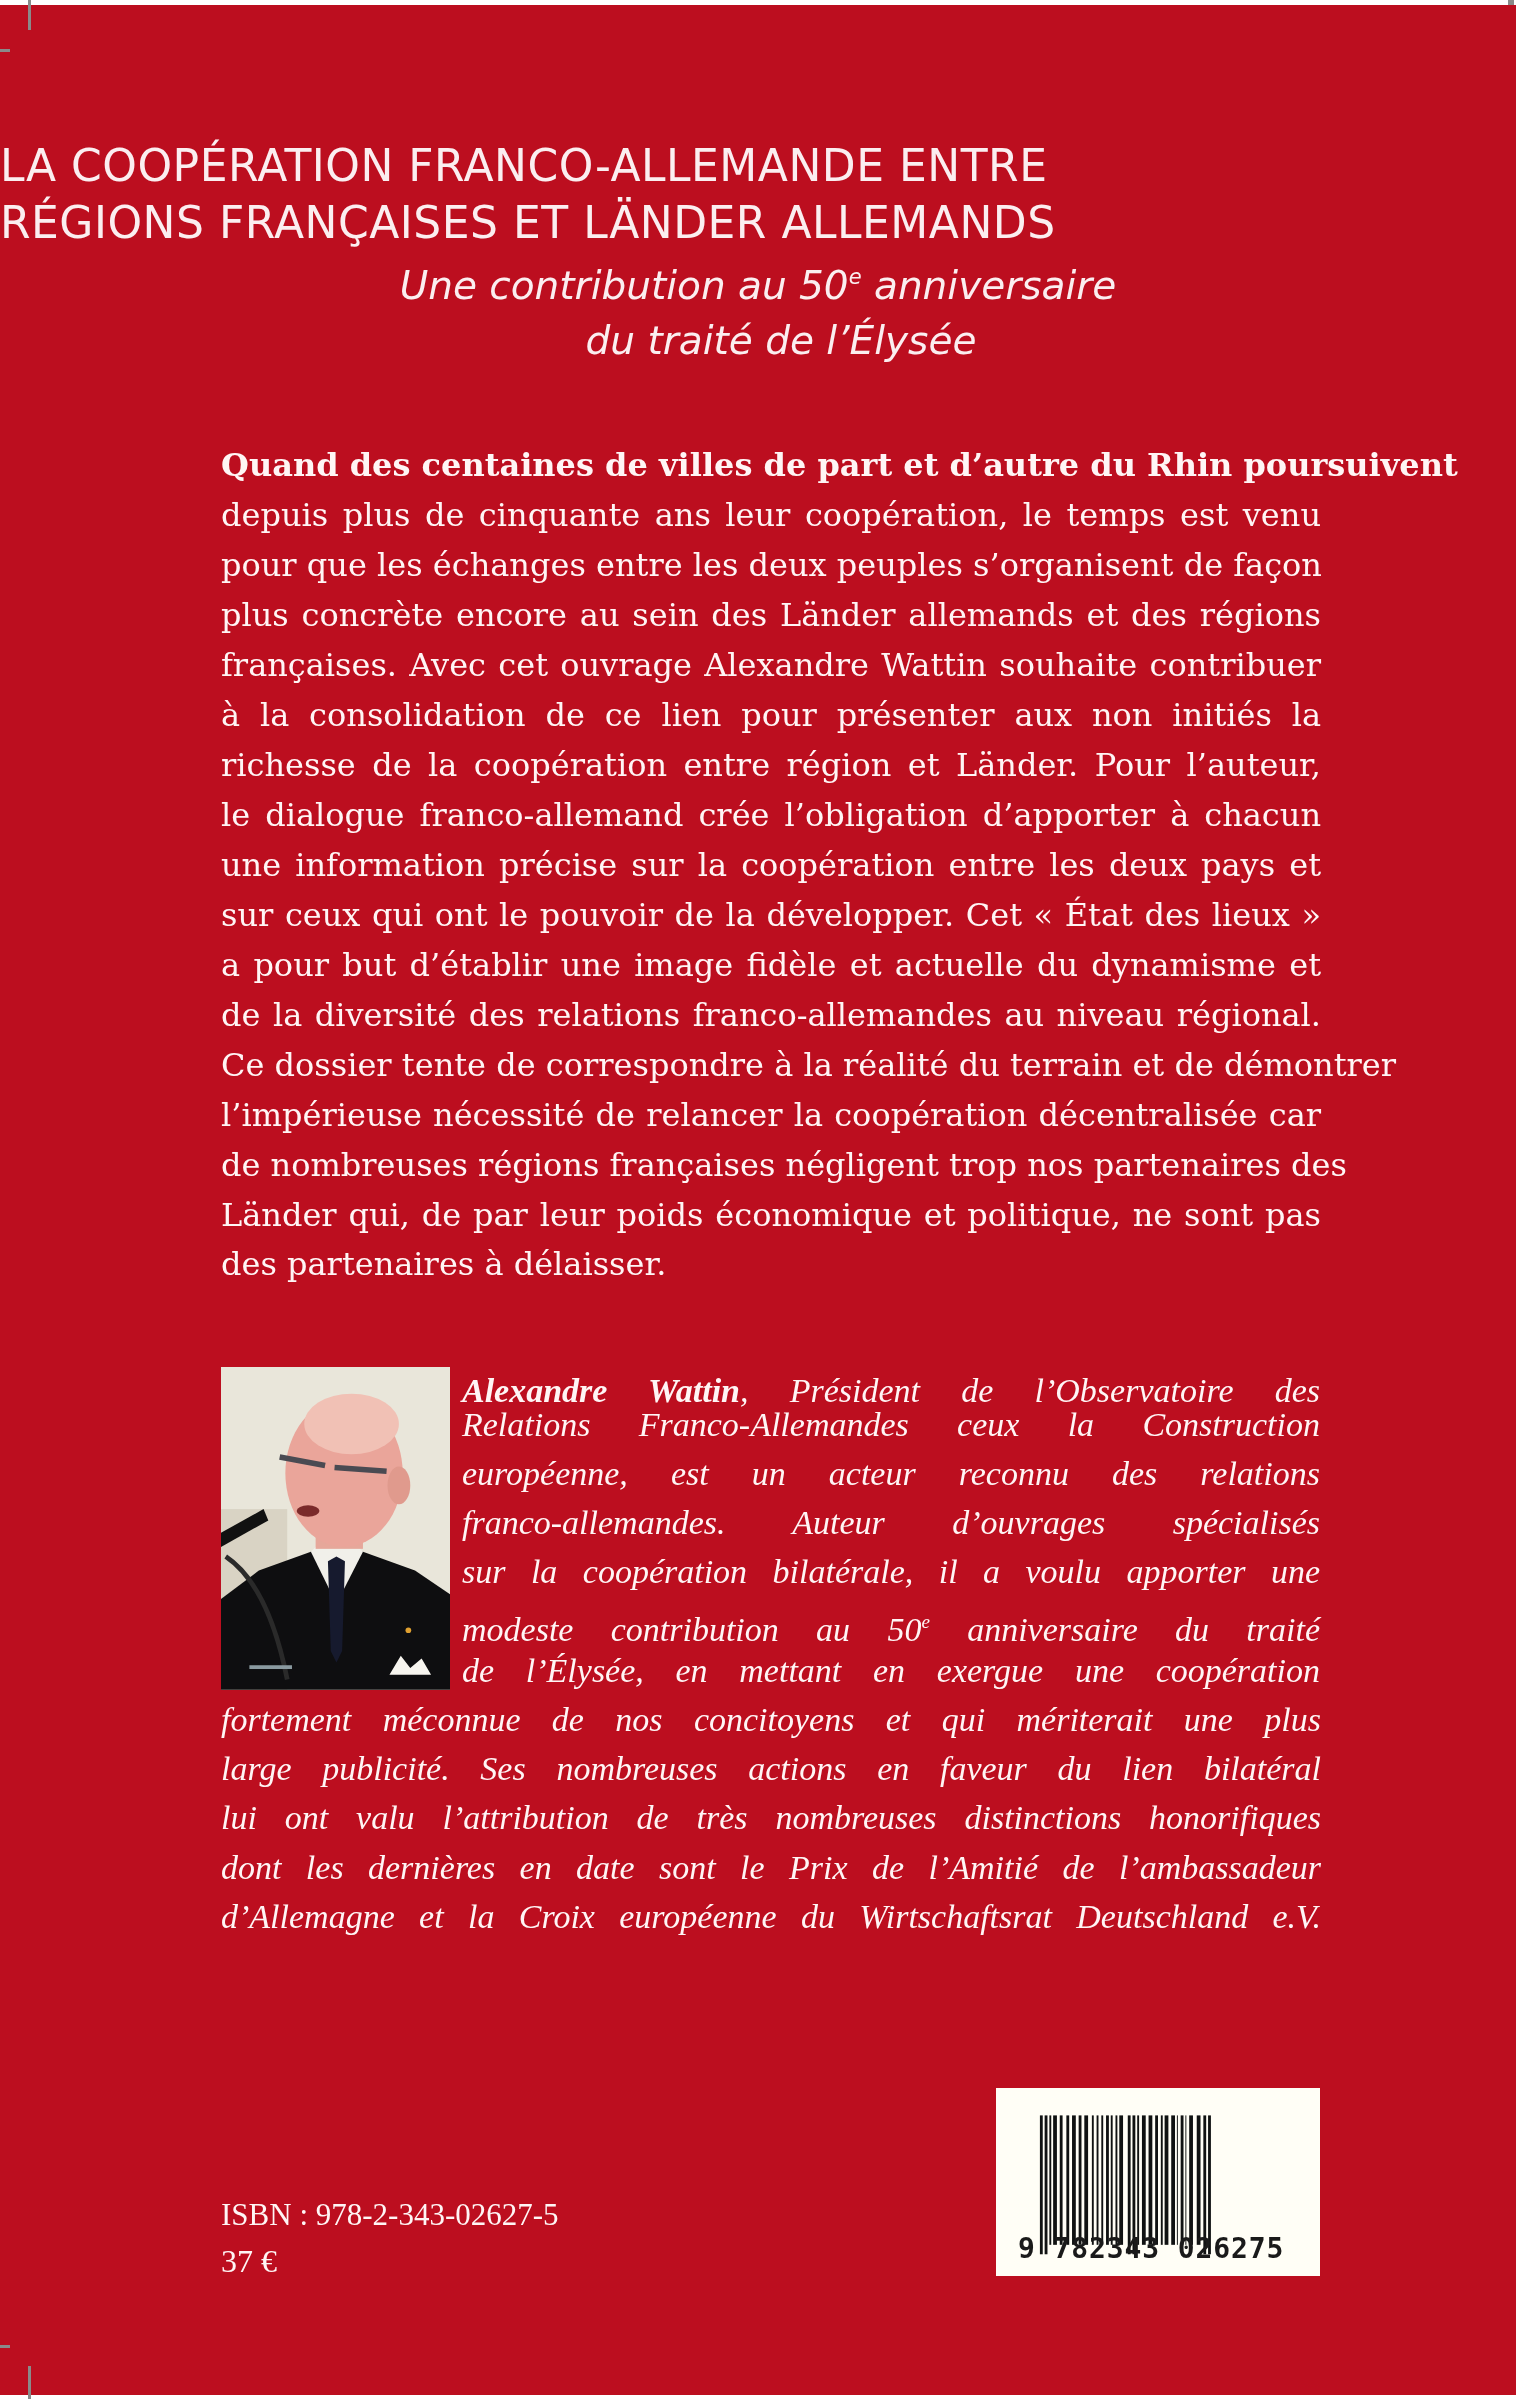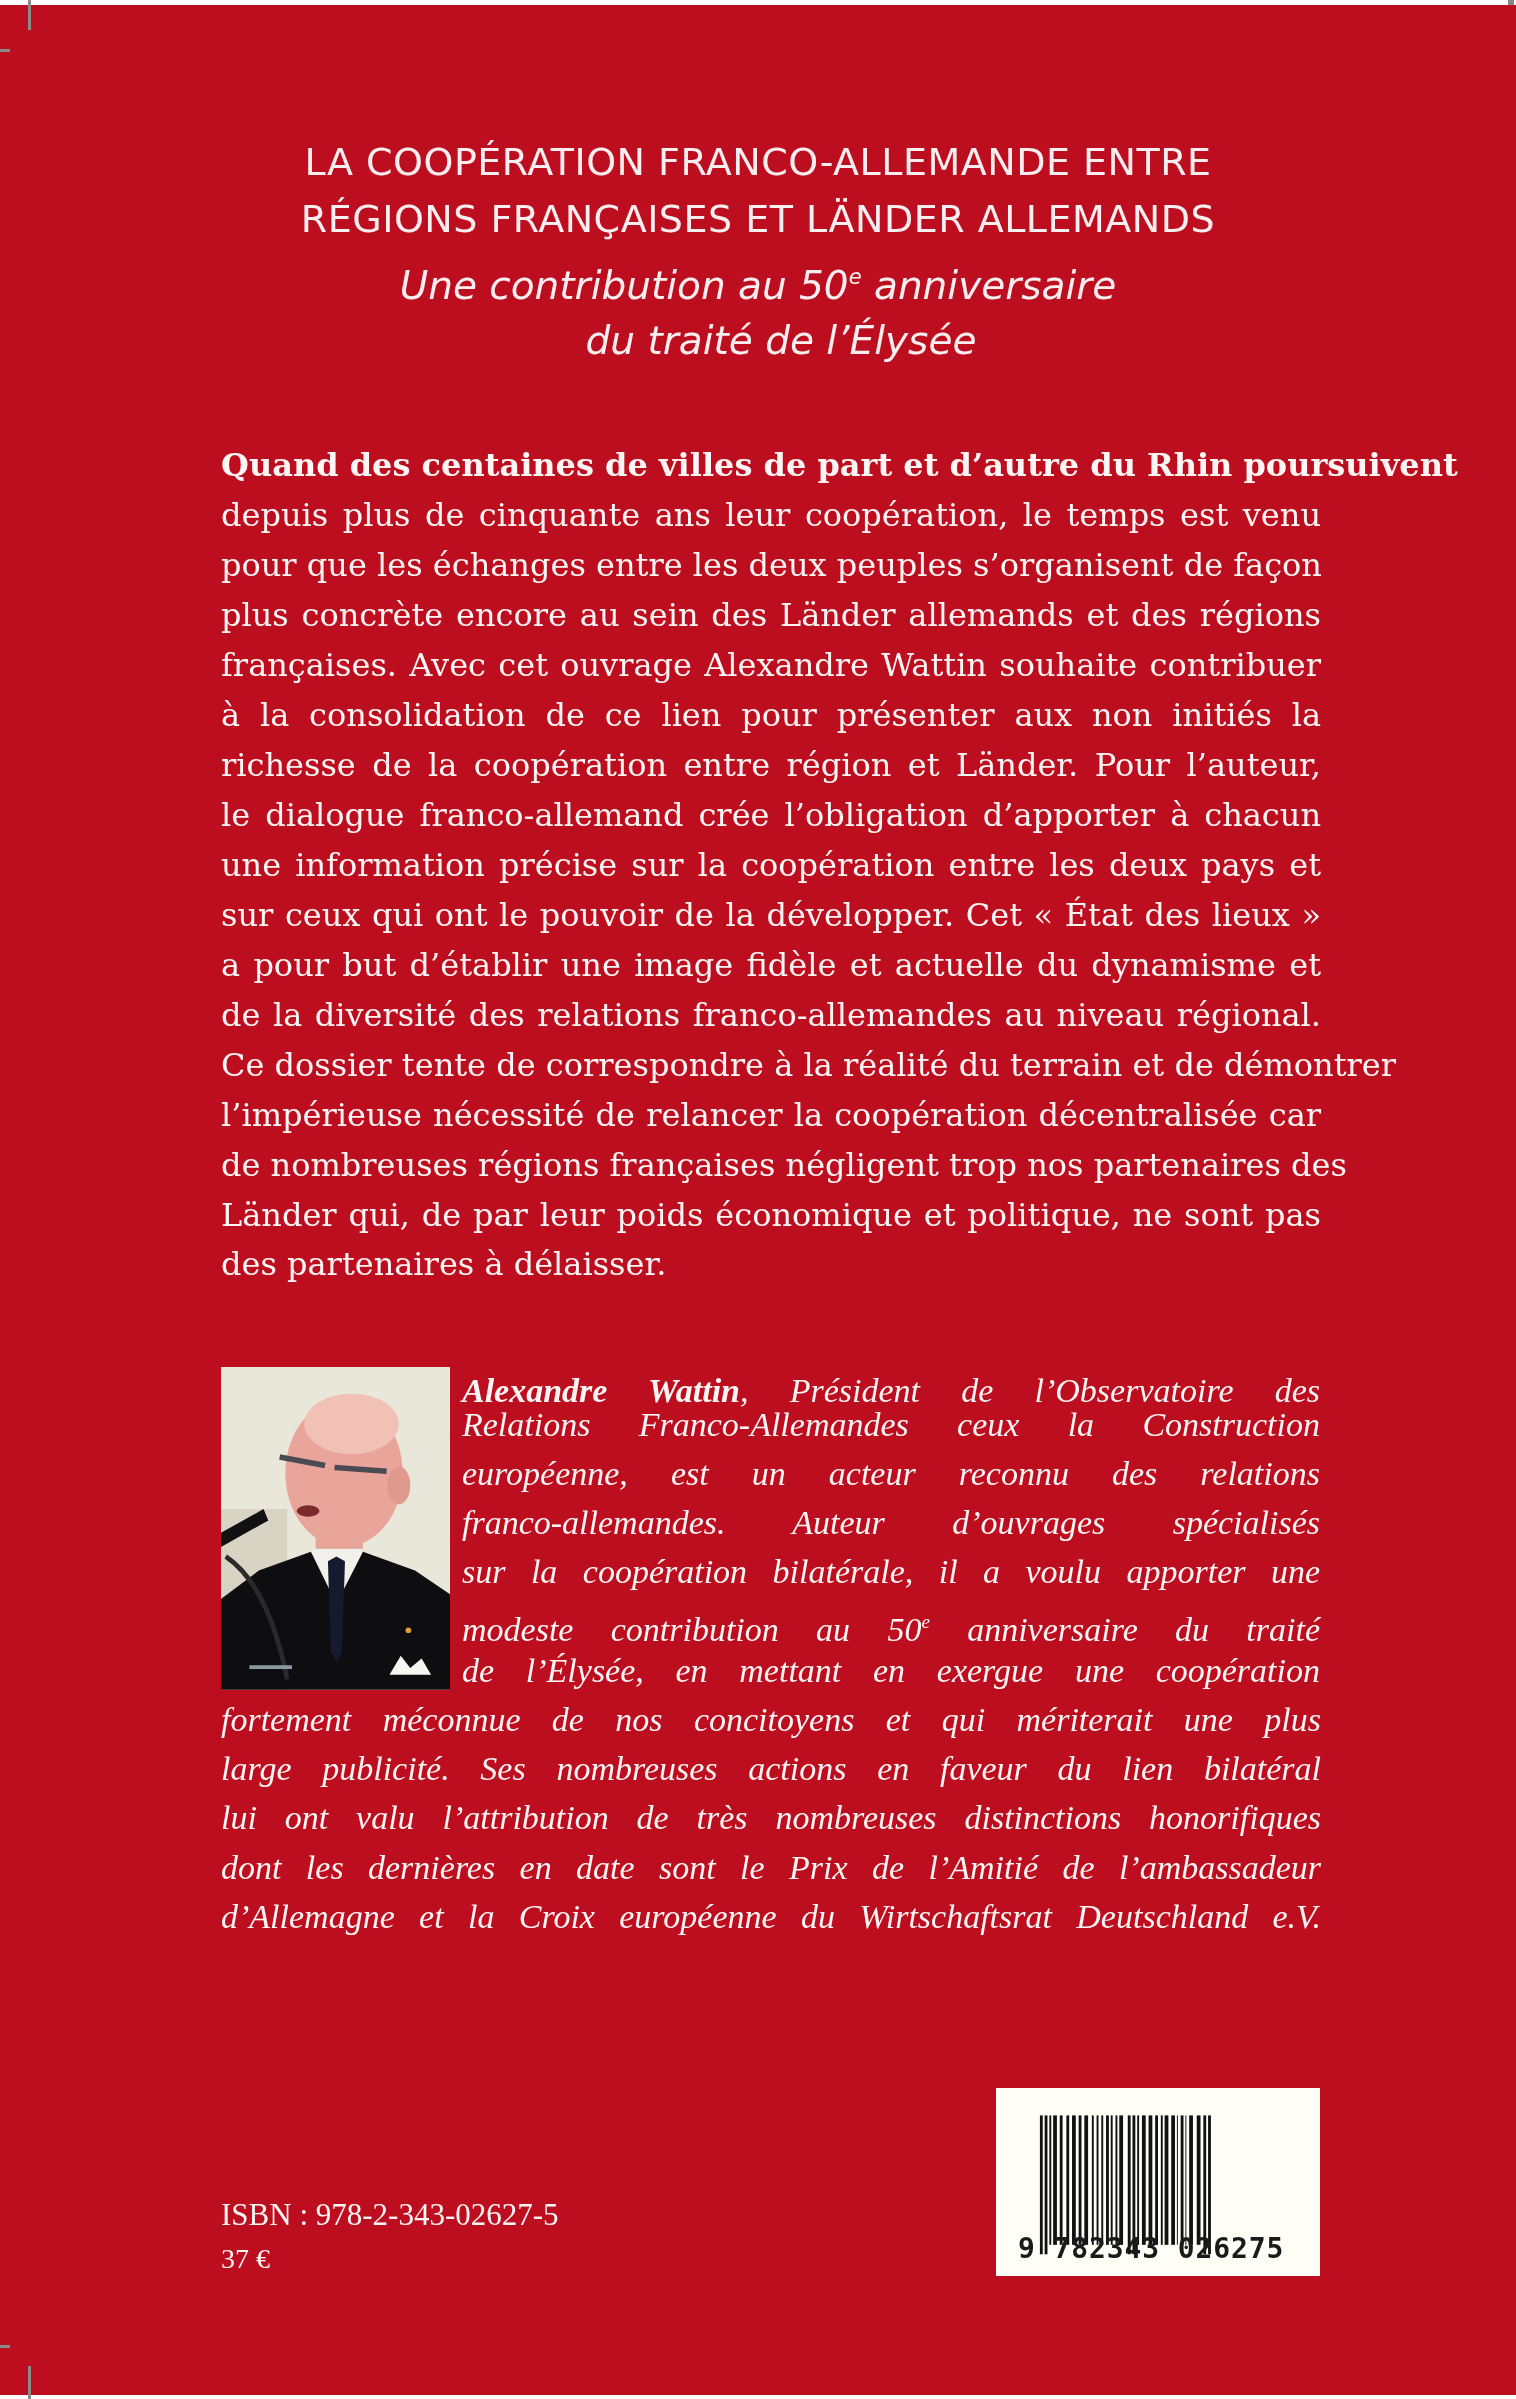--- a/index.html
+++ b/index.html
@@ -10,22 +10,22 @@
   .cover {
     position: absolute; left: 0; top: 4.7px; width: 1516px; height: 2390px;
     background: #bc0e1f;
   }
   .crop { position: absolute; background: #8a8a8a; }
   .title-block {
     position: absolute; left: 0; top: 0; width: 1516px; color: #fbeef0;
     text-align: center;
   }
   .title-line {
-    position: absolute; left: 0; width: 1516px; text-align: center;
-    font-family: "DejaVu Sans", sans-serif; font-size: 38px; letter-spacing: 0.5px;
+    position: absolute; left: 0; width: 1516px; text-align: left;
+    font-family: "DejaVu Sans", sans-serif; font-size: 44px; letter-spacing: 0.5px;
     font-weight: normal; white-space: nowrap;
   }
   .subtitle-line {
     position: absolute; left: 0; width: 1516px; text-align: center;
     font-family: "DejaVu Sans", sans-serif; font-style: italic; font-size: 39px;
     white-space: nowrap;
   }
   .subtitle-line sup { font-size: 21px; vertical-align: 15px; }
   .body-text {
     position: absolute; left: 221px; width: 1100px;
@@ -52,21 +52,21 @@
   }
   .bline b { font-weight: bold; }
   .bline sup { font-size: 19px; vertical-align: 13.2px; }
   .isbn {
     position: absolute; left: 221px; top: 2197px;
     font-family: "Liberation Serif", serif; font-size: 31px; color: #fff5f5;
     white-space: nowrap;
   }
   .price {
     position: absolute; left: 221px; top: 2243px;
-    font-family: "Liberation Serif", serif; font-size: 28px; color: #fff5f5;
+    font-family: "Liberation Serif", serif; font-size: 32px; color: #fff5f5;
     white-space: nowrap;
   }
   .barcode-box {
     position: absolute; left: 996px; top: 2088px; width: 324px; height: 188px;
     background: #fffef6;
   }
   .barcode-digits {
     position: absolute; left: 1018px; top: 2232px; width: 284px;
     font-family: "DejaVu Sans Mono", monospace; font-size: 28px; font-weight: bold;
     color: #1a1a1a; letter-spacing: 0.9px; white-space: nowrap;

